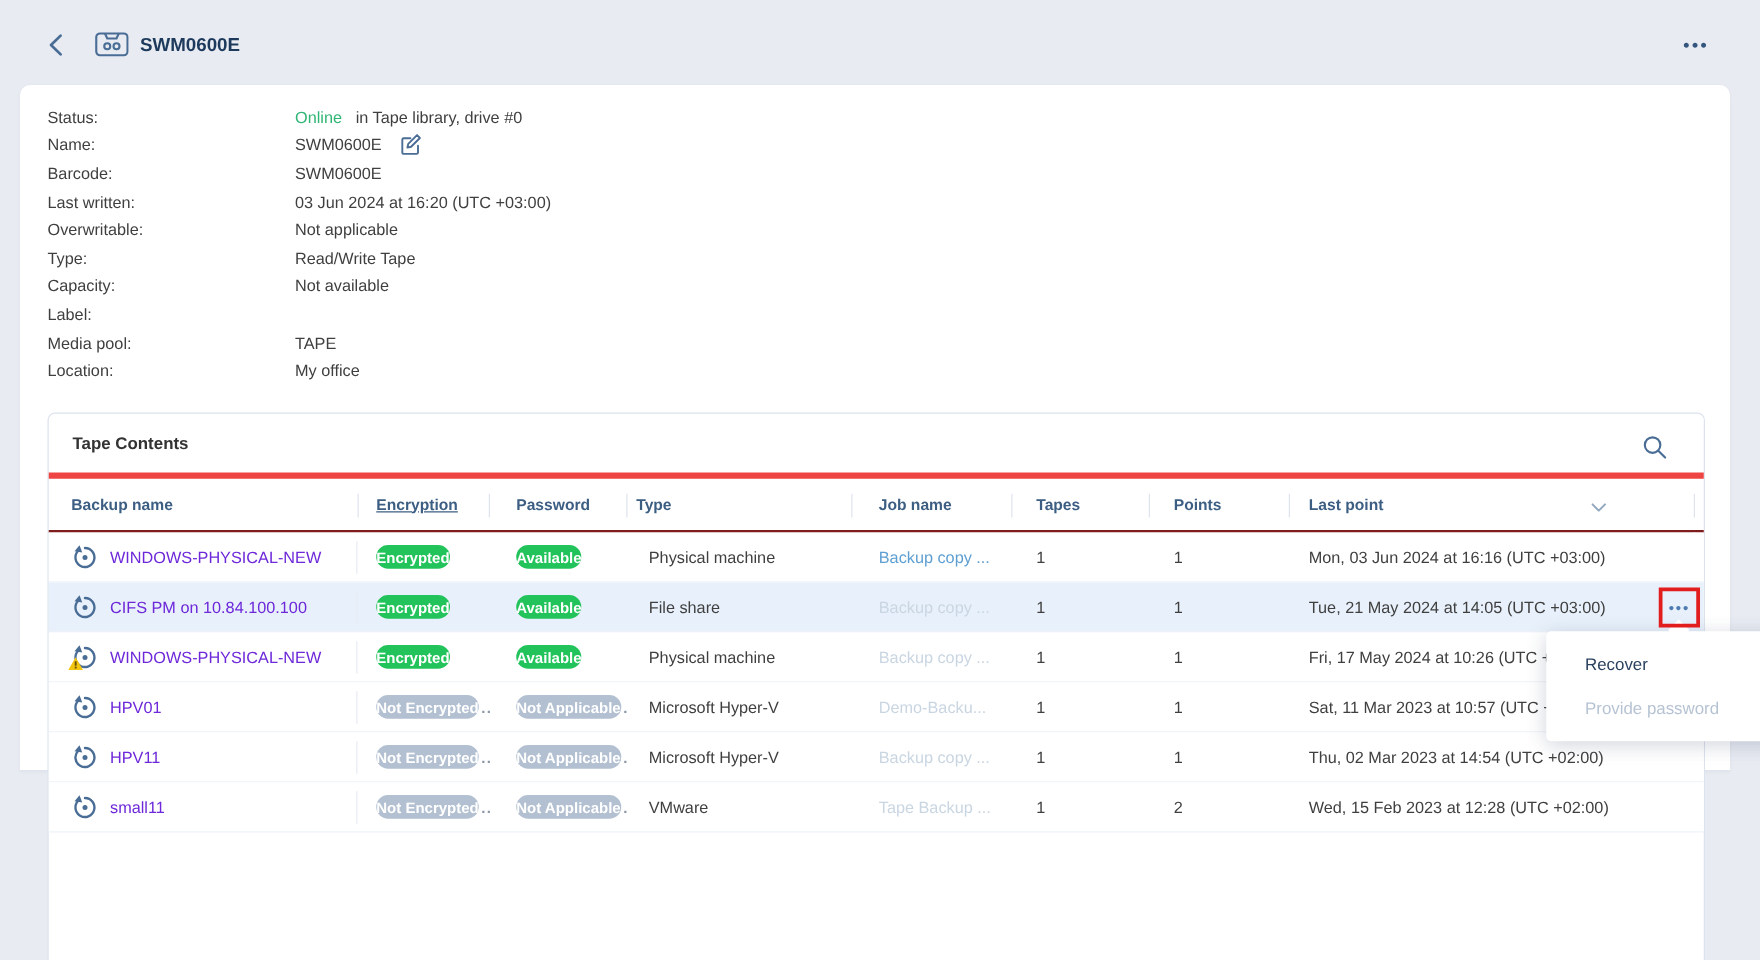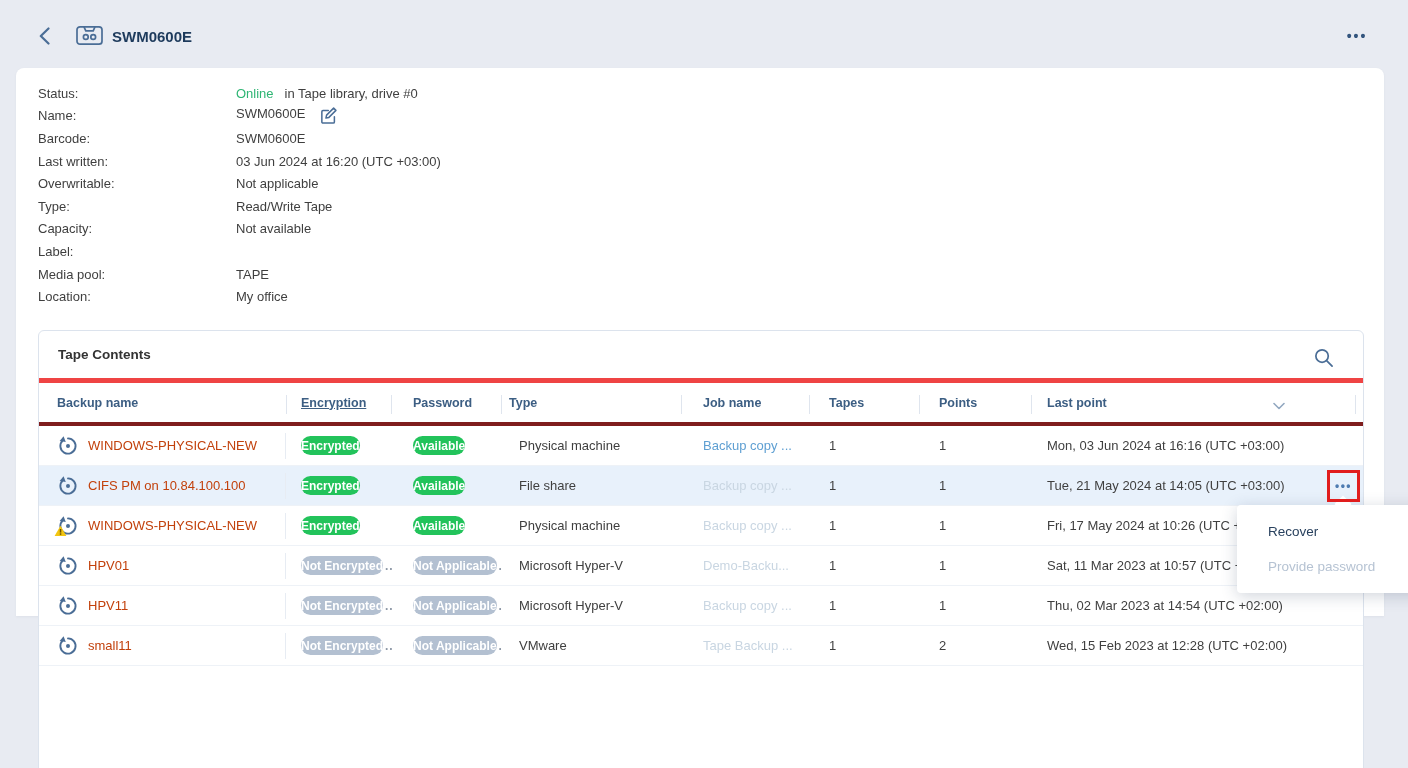--- a/index.html
+++ b/index.html
@@ -17,51 +17,51 @@
   .topbar-title { position:absolute; left:112px; top:28px; font-size:15px; font-weight:bold; color:#1d3a5c; }
   .topbar-menu { position:absolute; right:36px; top:22px; width:30px; height:28px; display:flex; align-items:center; justify-content:center; color:#33557e; font-size:14px; font-weight:bold; letter-spacing:2px; cursor:pointer; }
 
   
   .card { position:absolute; left:16px; top:68px; width:1368px; height:548px; background:#fff; border-radius:8px 8px 0 0; box-shadow:0 1px 3px rgba(30,50,80,0.05); }
 
   
   .details { position:absolute; left:22px; top:14px; }
   .drow { display:flex; height:22.6px; align-items:center; font-size:13px; }
   .dlabel { width:198px; color:#3f3f3f; }
-  .dvalue { color:#3f3f3f; display:flex; align-items:flex-start; }
+  .dvalue { color:#3f3f3f; display:flex; align-items:center; }
   .status-green { color:#2fb574; margin-right:11px; }
   .edit-btn { margin-left:14px; display:flex; align-items:center; cursor:pointer; }
 
   
   .panel { position:absolute; left:22px; top:262px; width:1326px; height:500px; border:1px solid #dce3ed; border-radius:6px 6px 0 0; background:#fff; }
   .panel-header { height:52px; border-bottom:5px solid #ef4444; display:flex; align-items:center; position:relative; }
   .panel-title { margin-left:19px; font-size:13.5px; font-weight:bold; color:#333; }
   .search-btn { position:absolute; right:28px; top:14px; width:24px; height:24px; display:flex; align-items:center; justify-content:center; cursor:pointer; }
 
-  .thead { display:grid; grid-template-columns:247px 105px 110px 180px 128px 110px 112px 324px 8px; height:43px; border-bottom:4px solid #7f1d1d; }
+  .thead { display:grid; grid-template-columns:247px 105px 110px 180px 128px 110px 112px 324px 8px; height:43px; border-bottom:2px solid #7f1d1d; }
   .th { display:flex; align-items:center; font-size:12.5px; font-weight:bold; color:#3c5e83; position:relative; white-space:nowrap; }
   .th:not(:first-child)::before { content:""; position:absolute; left:0; top:12px; width:1px; height:19px; background:#dfe5ee; }
   .th.h-name { padding-left:18px; } .th.h-enc { padding-left:15px;text-decoration:underline; } .th.h-pass { padding-left:22px; }
   .th.h-type { padding-left:8px; } .th.h-job { padding-left:22px; } .th.h-tapes { padding-left:20px; }
   .th.h-points { padding-left:20px; } .th.h-last { padding-left:16px; }
   .sort-chevron { position:absolute; right:70px; top:16px; }
 
   .tbody { position:relative; }
   .gutter-line { position:absolute; left:1316px; top:0; width:1px; height:240px; background:#e7ecf3; }
   .trow { display:grid; grid-template-columns:247px 105px 110px 180px 128px 110px 112px 324px 8px; height:40px; border-bottom:1px solid #eef2f7; position:relative; background:#fff; }
   .trow.selected { background:#e8f1fb; }
   .cell { display:flex; align-items:center; font-size:13px; color:#3f3f3f; white-space:nowrap; }
   .c-name { padding-left:18px; position:relative; }
   .c-name::after { content:""; position:absolute; right:0; top:7px; width:1px; height:26px; background:#e7ecf3; }
   .c-enc { padding-left:15px; } .c-pass { padding-left:22px; } .c-type { padding-left:18px; }
   .c-job { padding-left:22px; } .c-tapes { padding-left:20px; } .c-points { padding-left:20px; }
   .c-last { padding-left:16px; overflow:visible; }
   .ricon { position:relative; width:22px; height:22px; flex:0 0 22px; display:flex; align-items:center; justify-content:center; }
   .warn-badge { position:absolute; left:-3px; bottom:-3px; }
-  .bname { margin-left:9px; color:#c2410c; cursor:pointer; }
+  .bname { margin-left:9px; color:#6d28d9; cursor:pointer; }
   .pill { display:inline-flex; align-items:center; height:19px; padding:0 0; border-radius:10px; color:#fff; font-size:12px; font-weight:bold; }
   .pill.green { background:#22c35b; }
   .pill.gray { background:#b3c0d1; }
   .psuf { color:#8b96a5; font-size:12px; font-weight:bold; margin-left:2px; letter-spacing:1px; }
   .job-link { color:#5e9fd2; cursor:pointer; }
   .job-disabled { color:#c9d6e2; }
 
   
   .red-box { position:absolute; left:1288px; top:4px; width:33px; height:32px; border:3px solid #e11d1d; display:flex; align-items:center; justify-content:center; z-index:30; background:transparent; }
   .row-dots { color:#4e7cb1; font-size:12px; font-weight:bold; letter-spacing:1.5px; cursor:pointer; }

